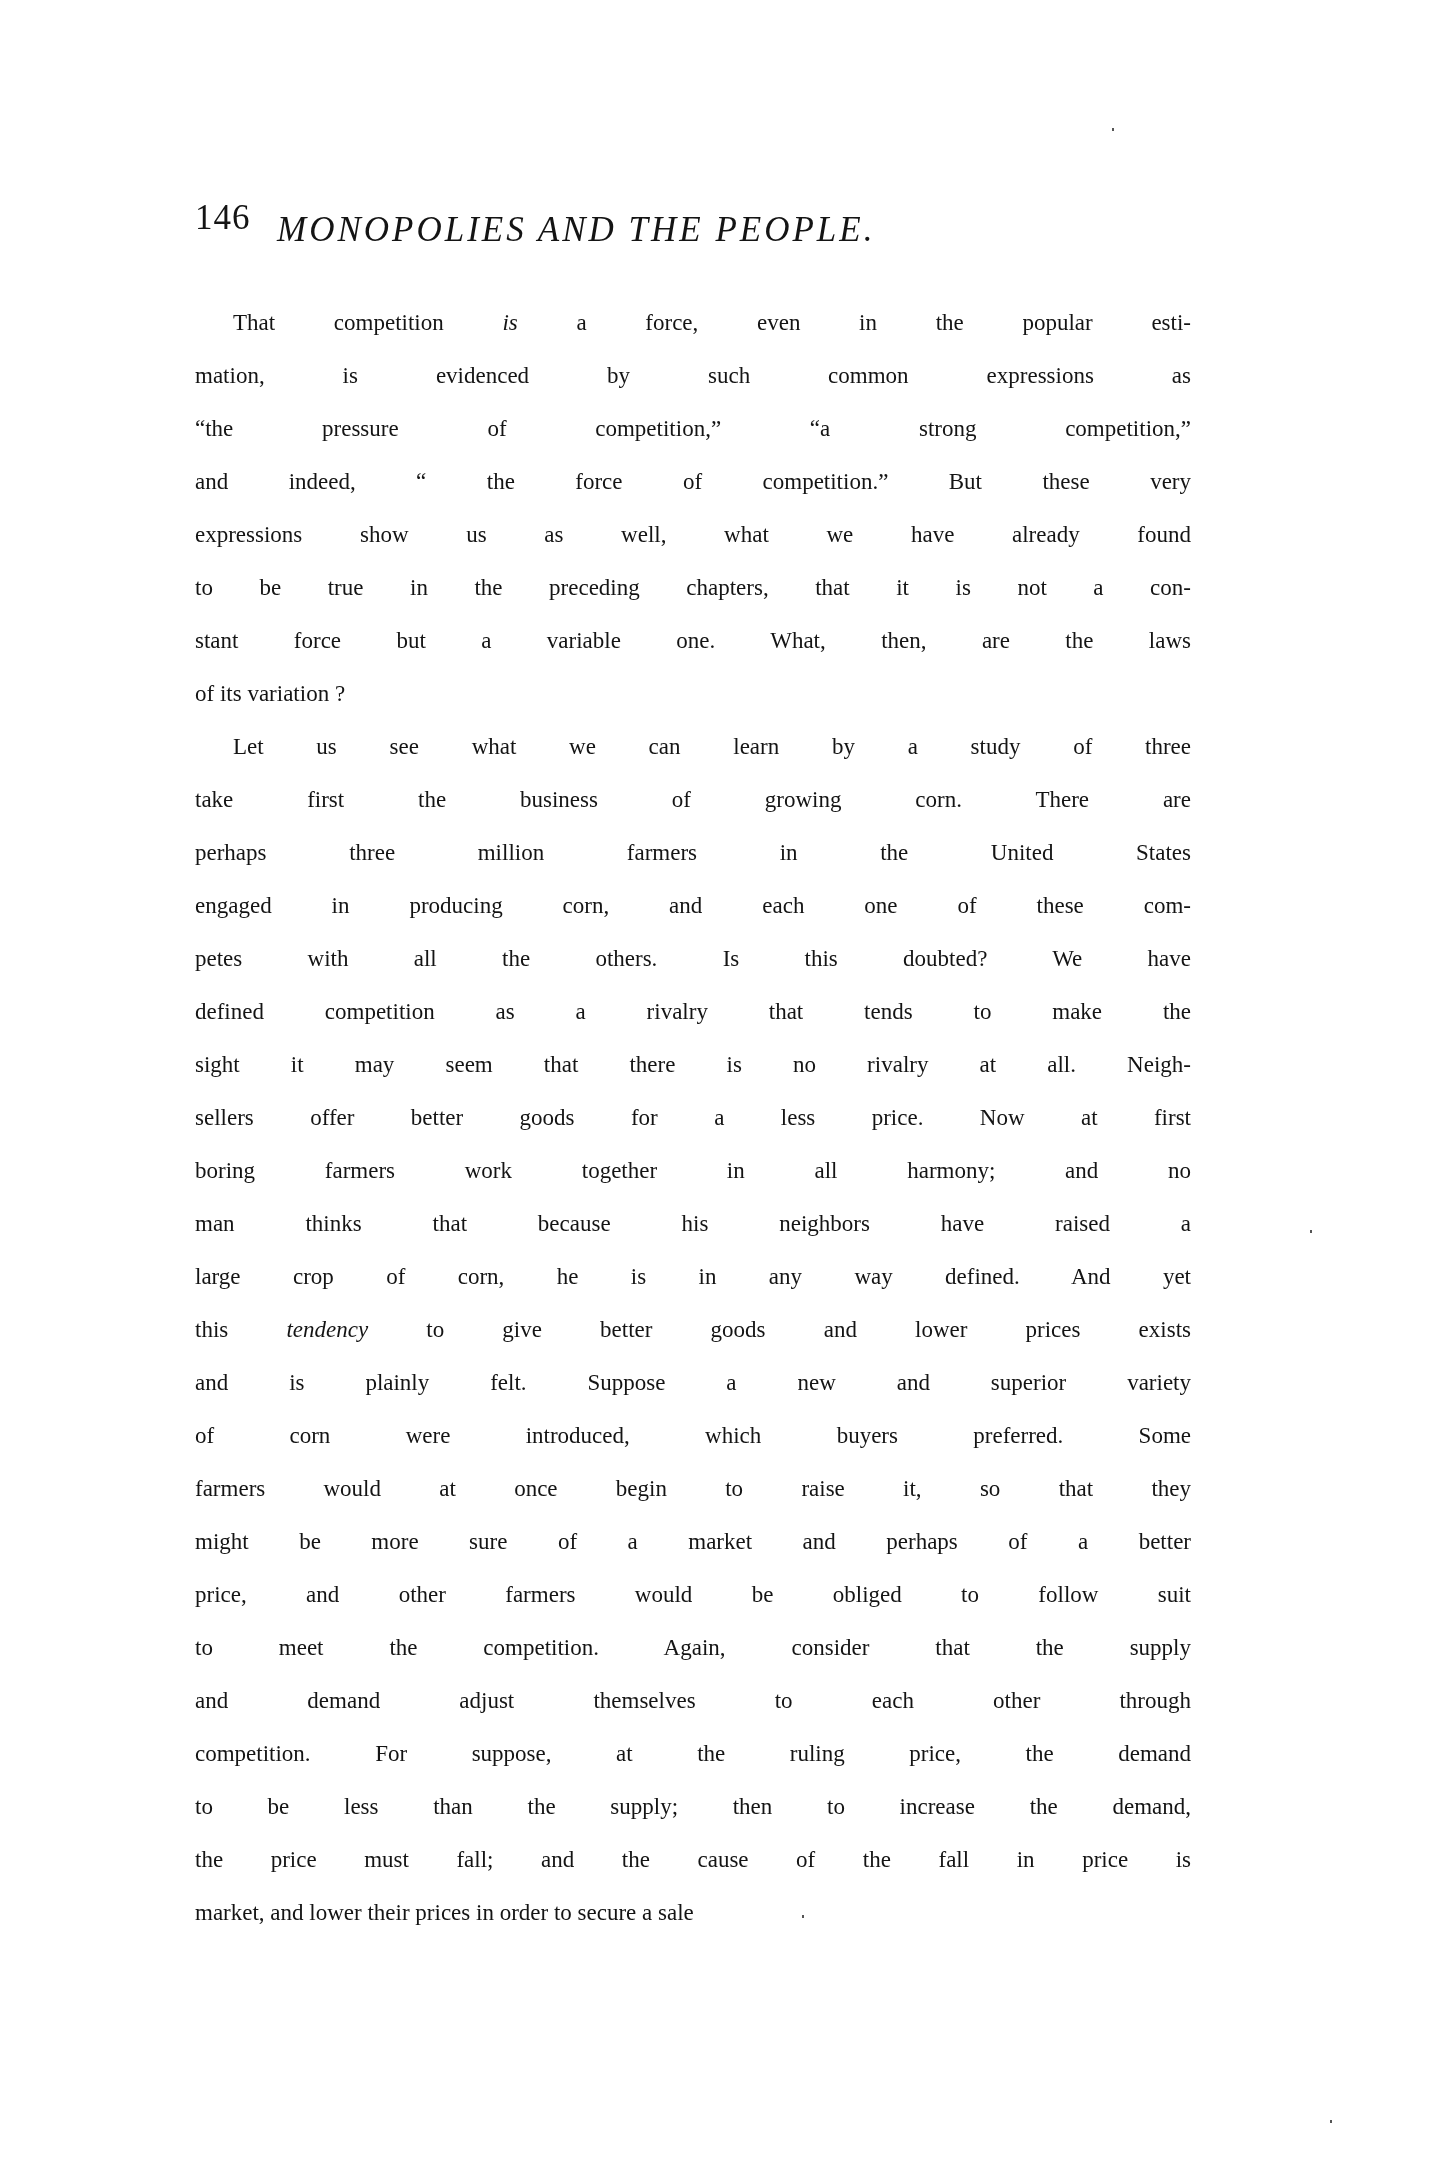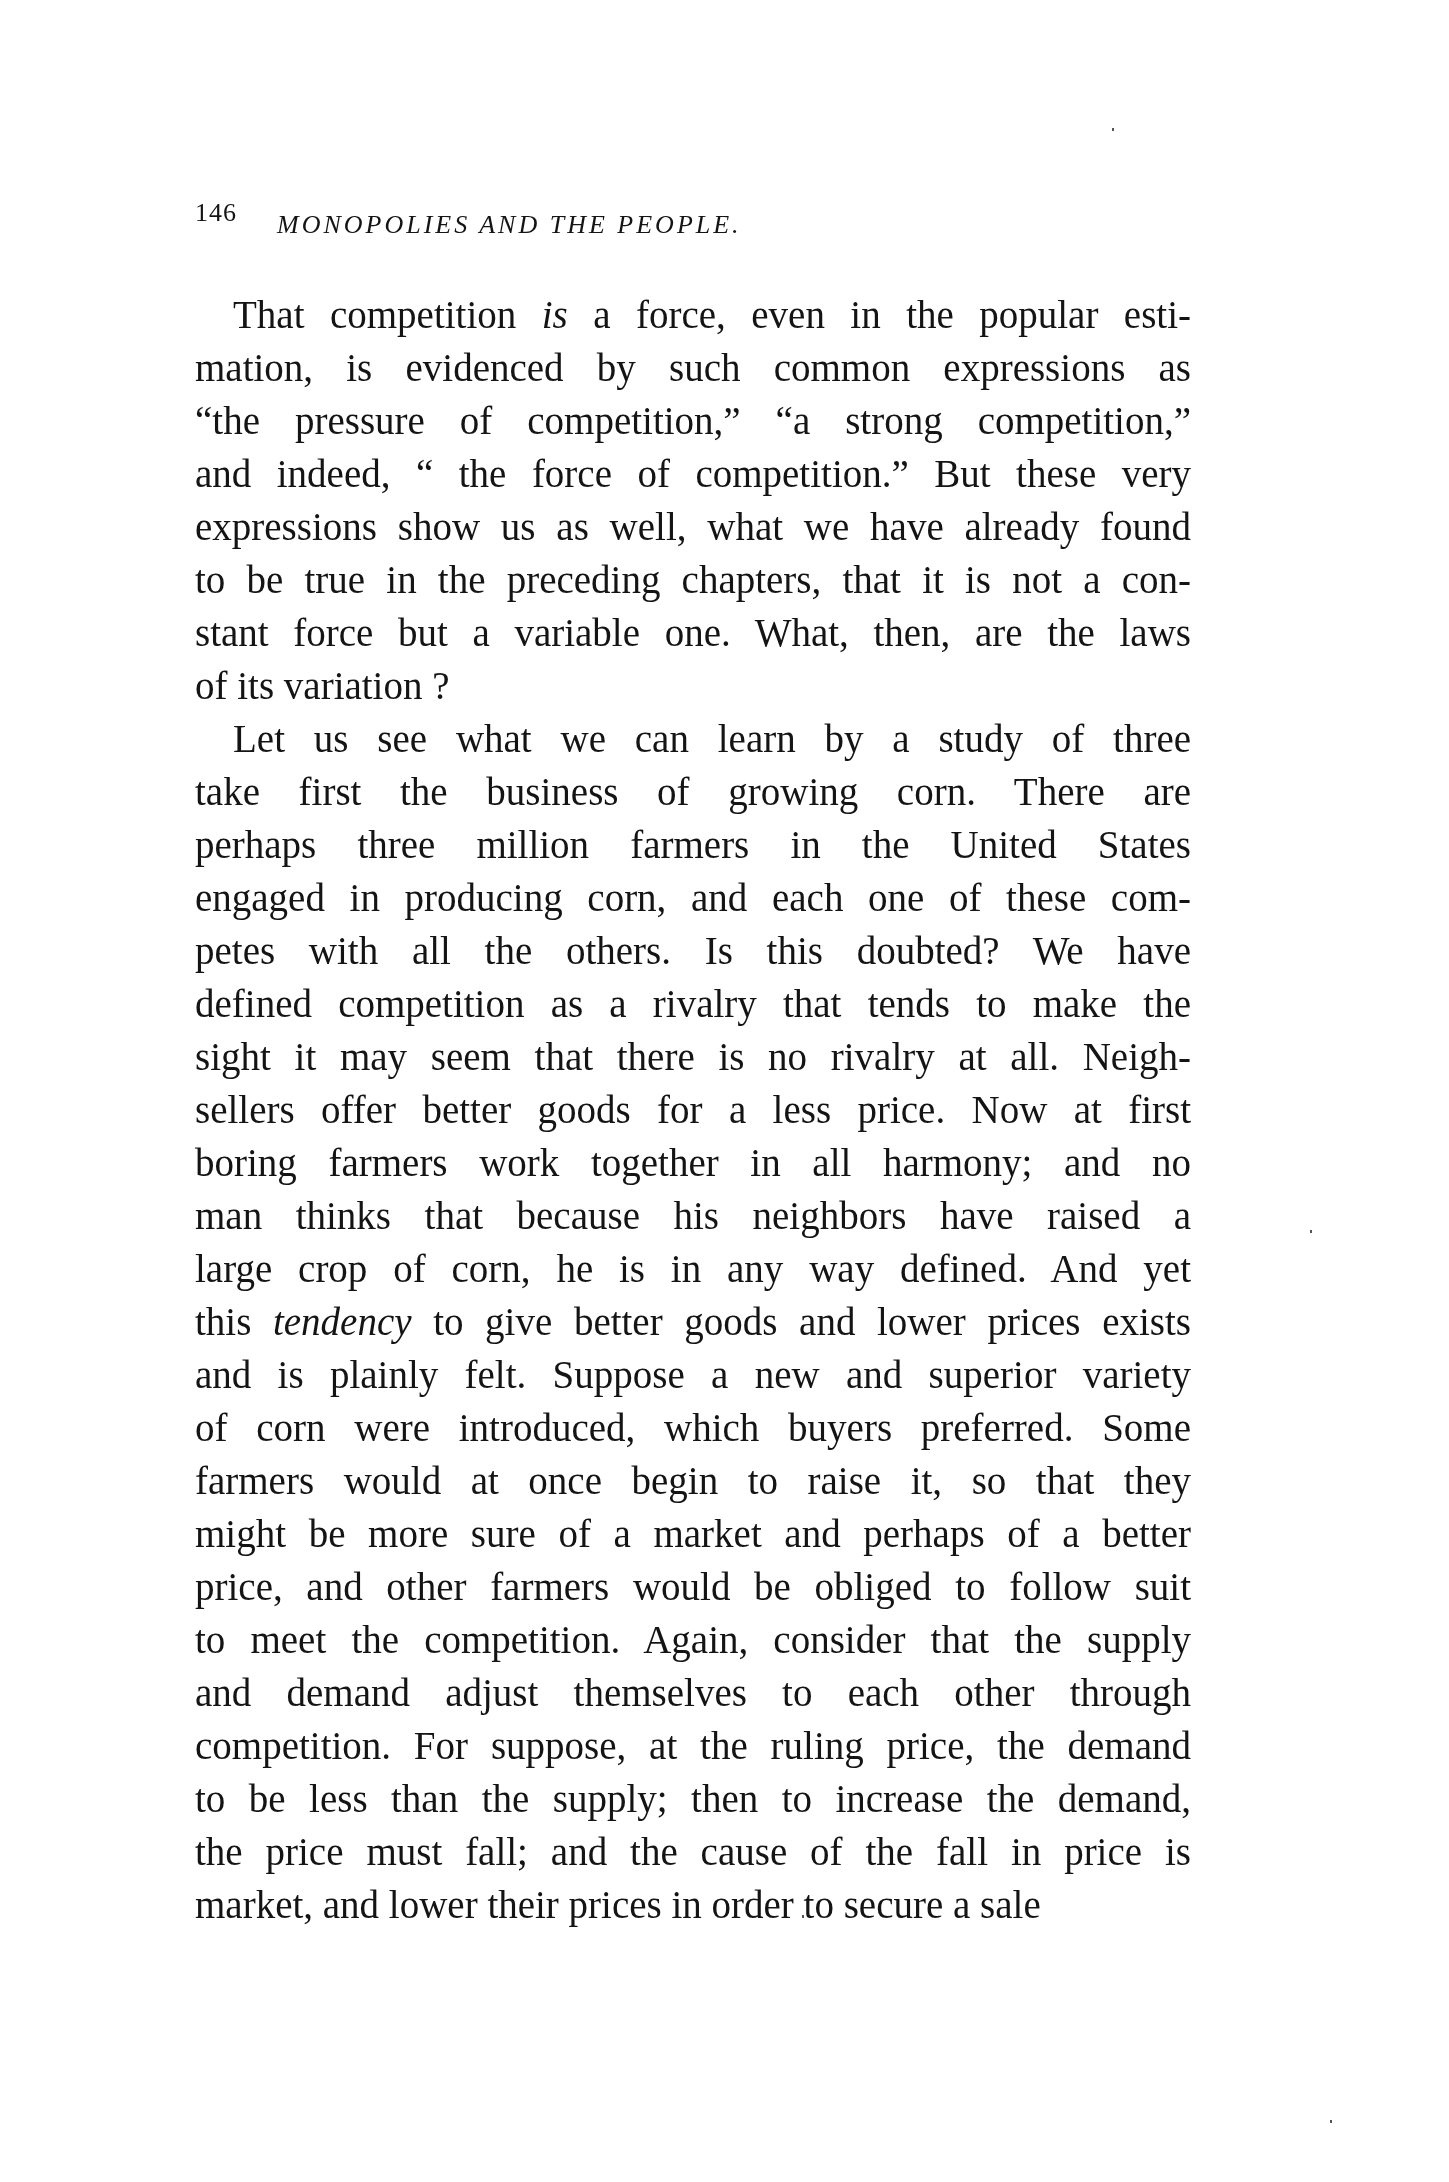--- a/index.html
+++ b/index.html
@@ -1,23 +1,23 @@
 <!DOCTYPE html>
 <html><head>
 <meta charset="utf-8">
 <style>
   html, body { margin:0; padding:0; background:#ffffff; }
   body { width:1449px; height:2182px; position:relative; overflow:hidden;
          font-family:"Liberation Serif","DejaVu Serif",serif; color:#141414; }
   .header { position:absolute; top:198px; left:195px; width:1000px; height:50px;
-            font-size:26px; letter-spacing:1px; }
+            font-size:35px; letter-spacing:1px; }
   .page-num { position:absolute; left:0; top:0; }
   .running-title { position:absolute; left:82px; top:12px; font-style:italic; letter-spacing:3px; }
-  .body-text { position:absolute; top:288px; left:195px; width:996px;
-               font-size:39px; line-height:53px; text-align:justify; }
+  .body-text { position:absolute; top:296px; left:195px; width:996px;
+               font-size:23px; line-height:53px; text-align:justify; }
   .body-text .line { display:block; text-align:justify; text-align-last:justify; height:53px; white-space:nowrap; }
   .body-text .line.last { text-align-last:left; }
   .body-text .line.indent { padding-left:38px; }
   .speck { position:absolute; background:#555; width:2px; height:3px; }
   em { font-style:italic; }
 </style>
 </head>
 <body>
 
 <div class="header">

